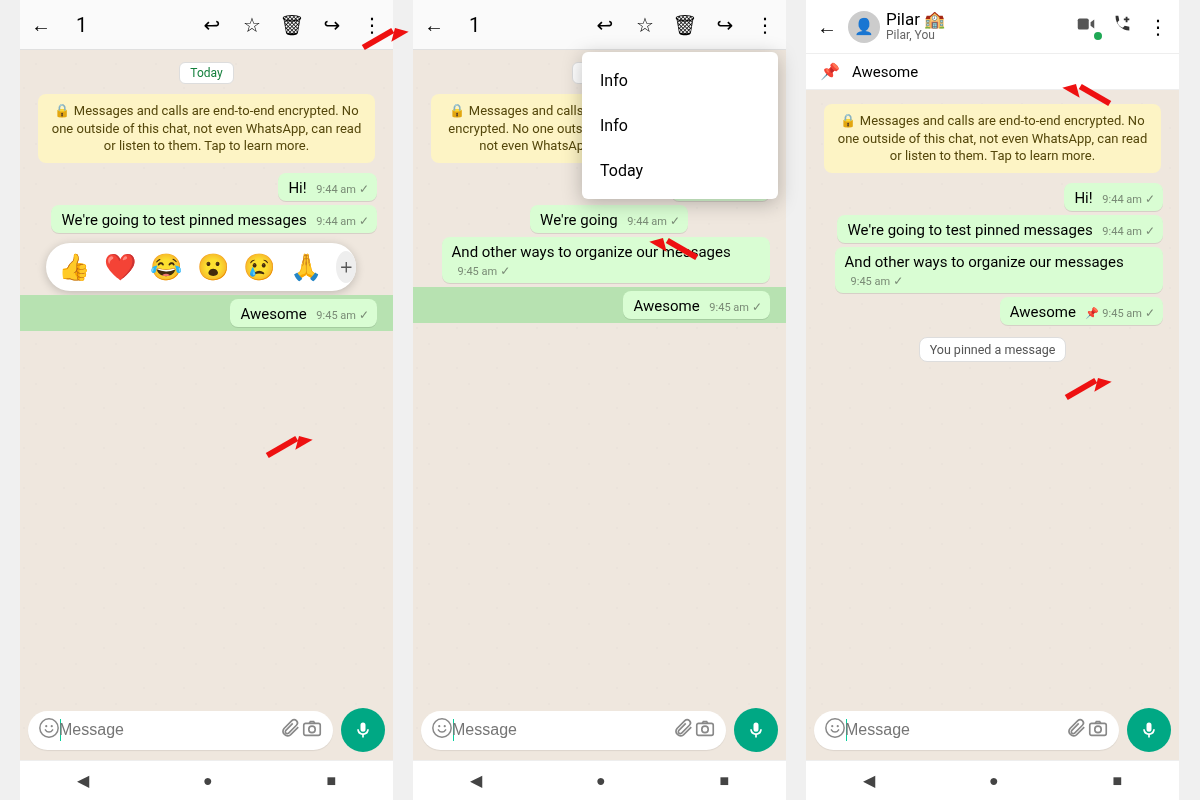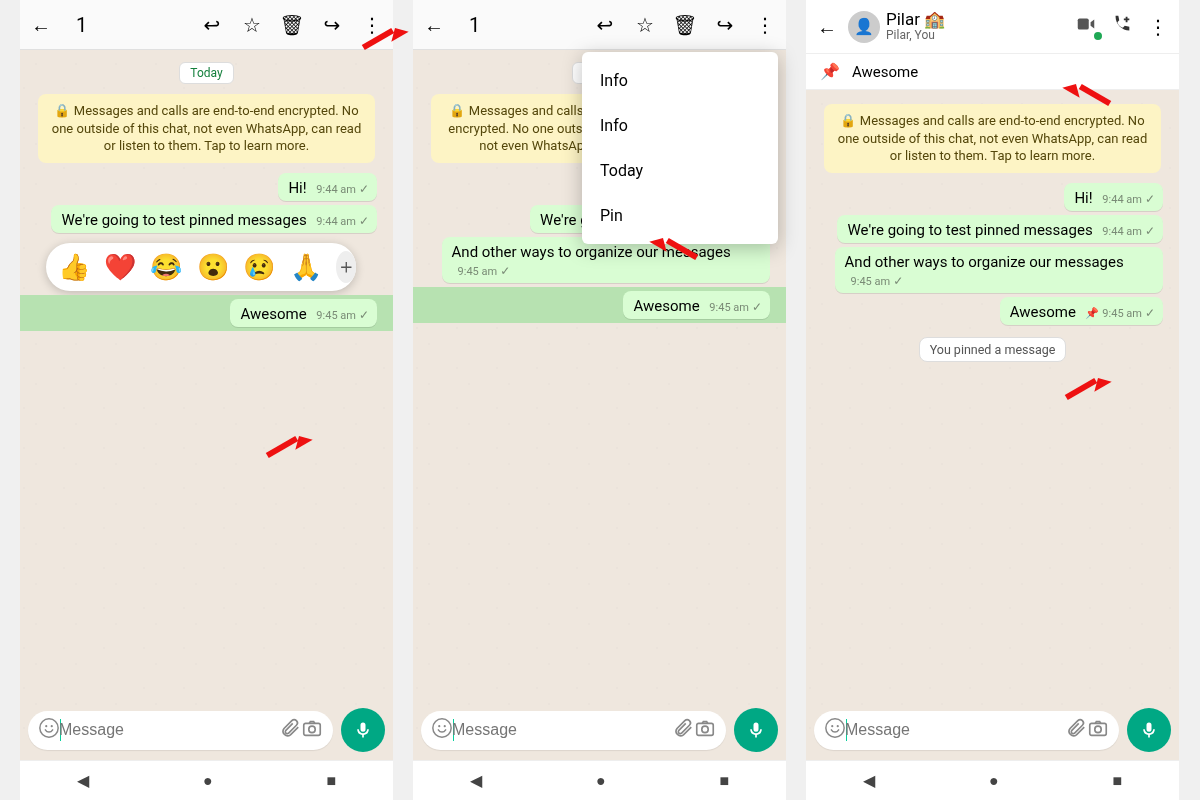--- a/index.html
+++ b/index.html
@@ -343,21 +343,20 @@
             <span class="tick">✓</span>
           </span>
       </div>
     </div>
   </div>
 
   <div class="menu">
     <div class="mi">Info</div>
     <div class="mi">Info</div>
     <div class="mi">Today</div>
-    <div class="mi">Pin</div>
   </div>
   <div class="arrow nw" style="top:232px; right:125px;"></div>
 
   <div class="inputbar">
     <div class="inputwrap">
       <span class="ic emoji">
         <svg width="22" height="22" viewBox="0 0 24 24">
             <circle cx="12" cy="12" r="10" fill="none" stroke="#888" stroke-width="1.6"></circle>
             <circle cx="9" cy="10" r="1.2"></circle>
             <circle cx="15" cy="10" r="1.2"></circle>

